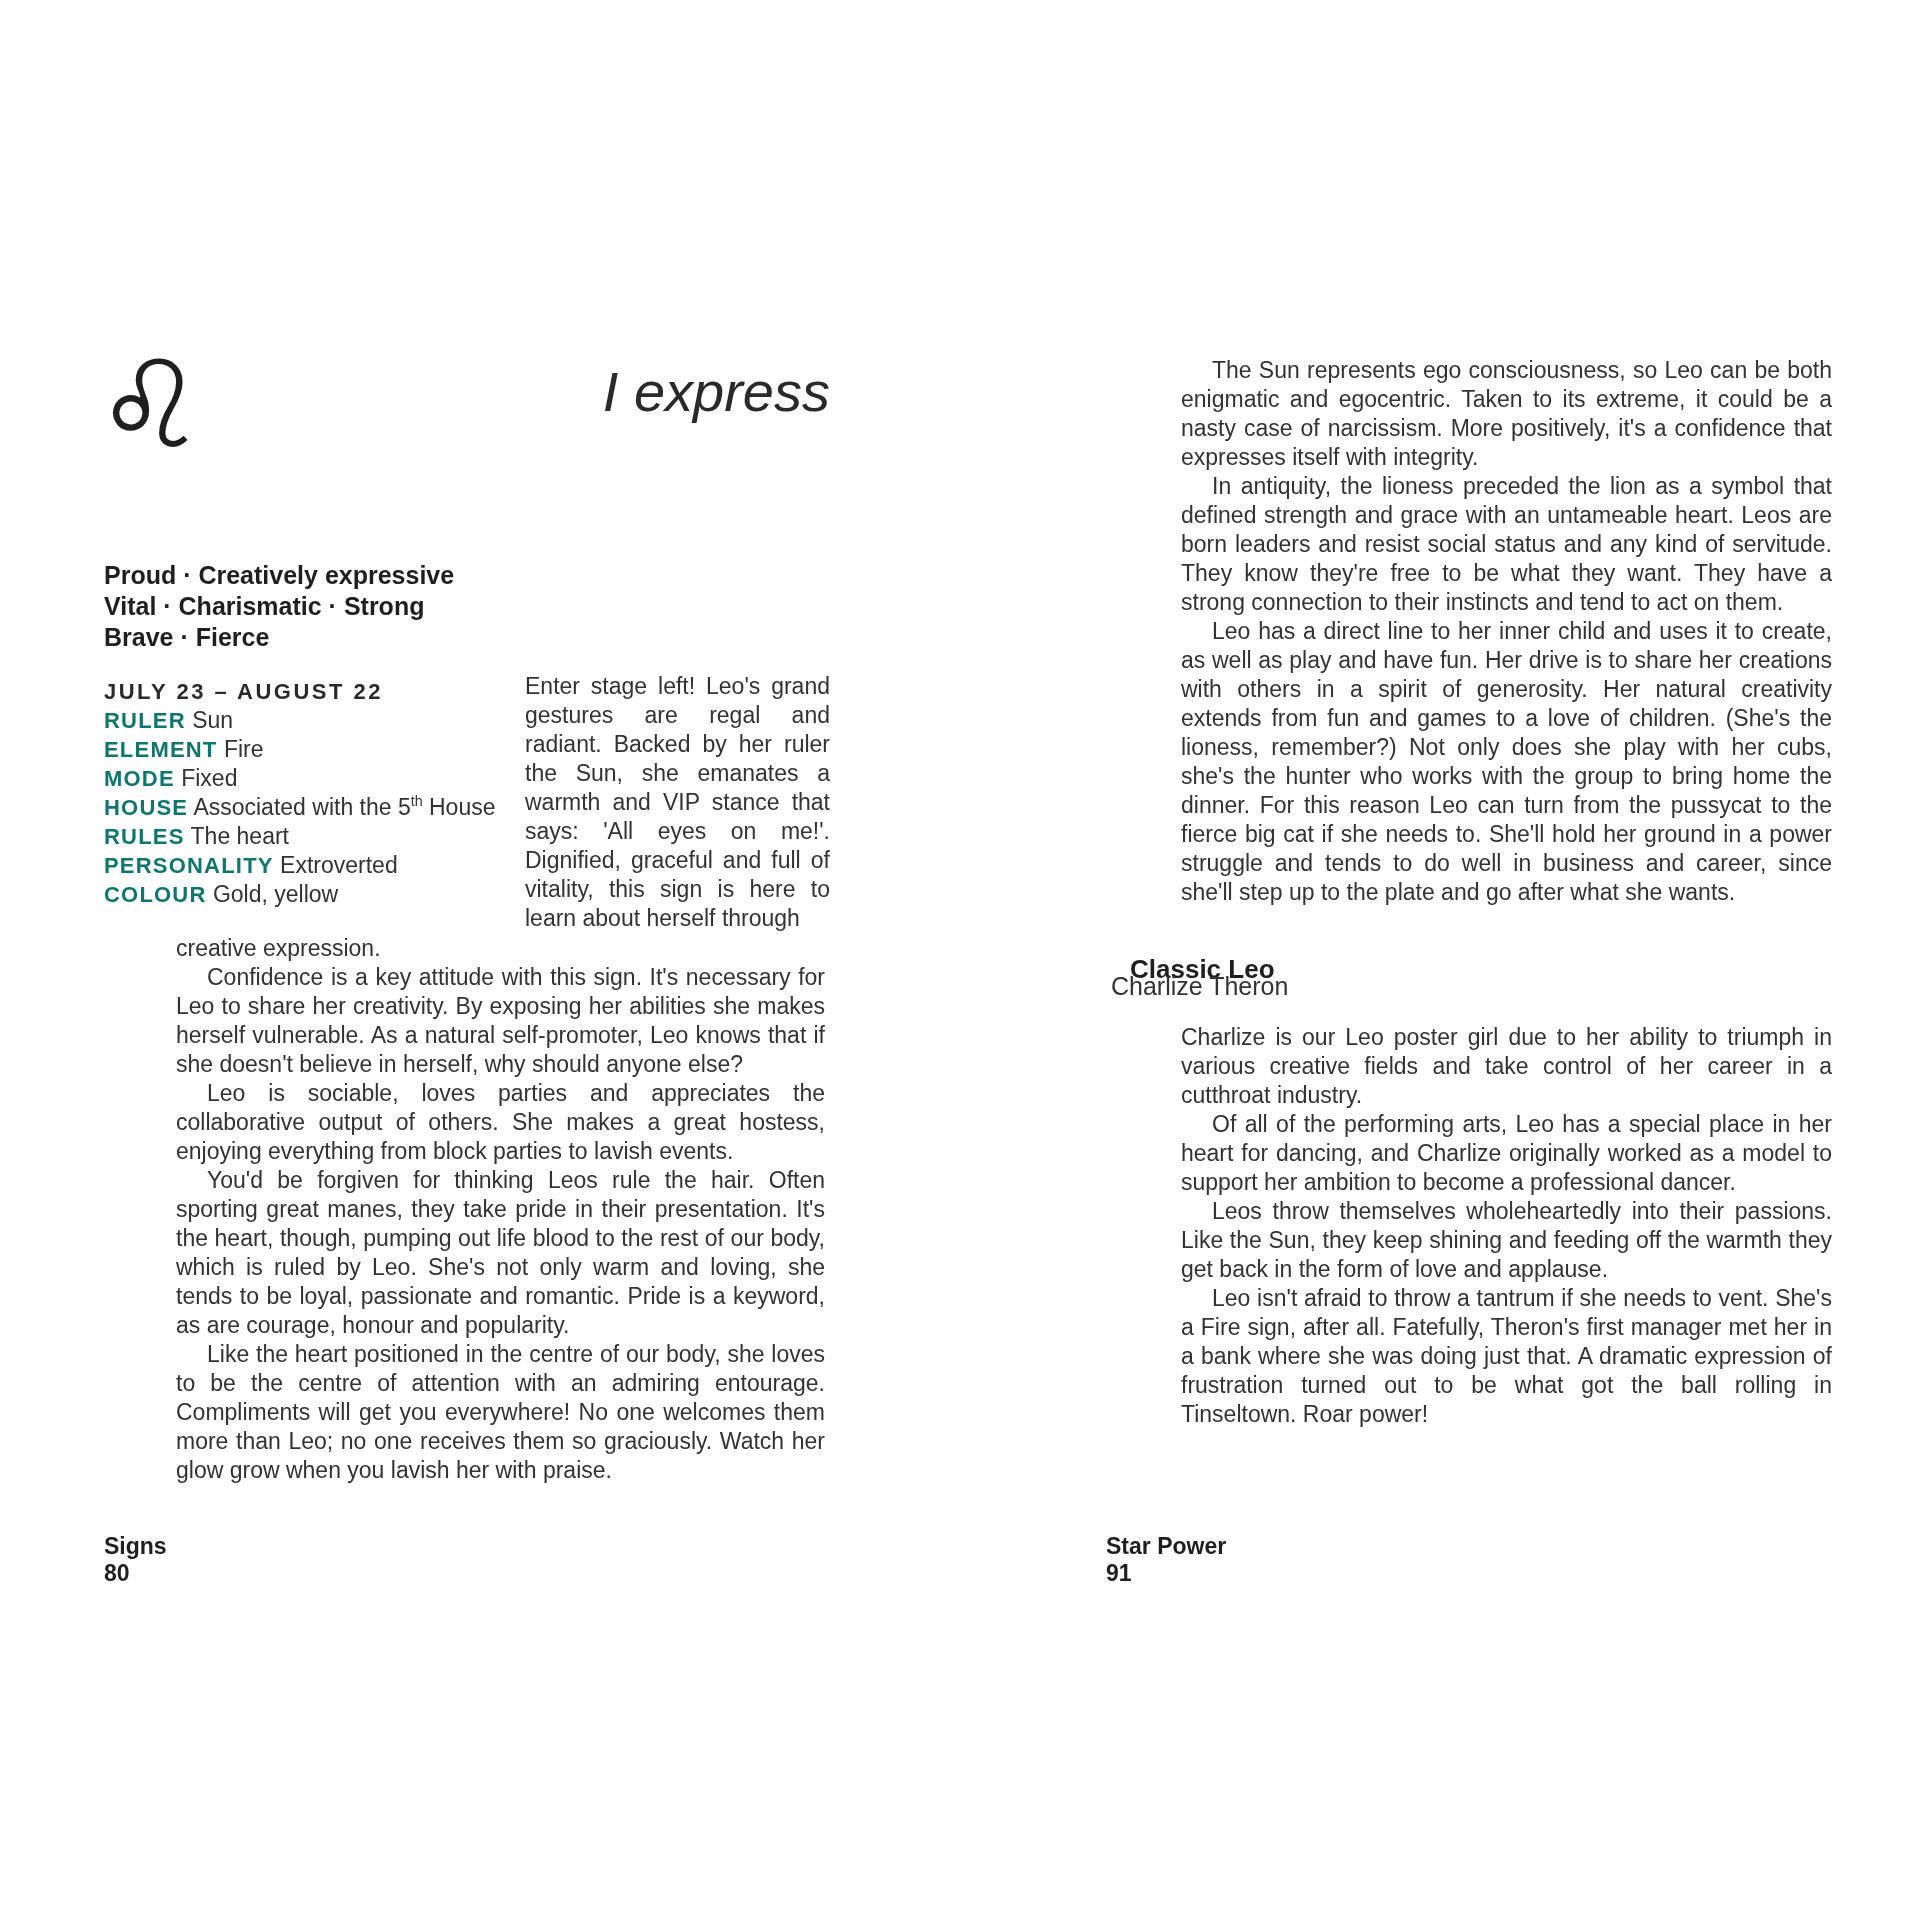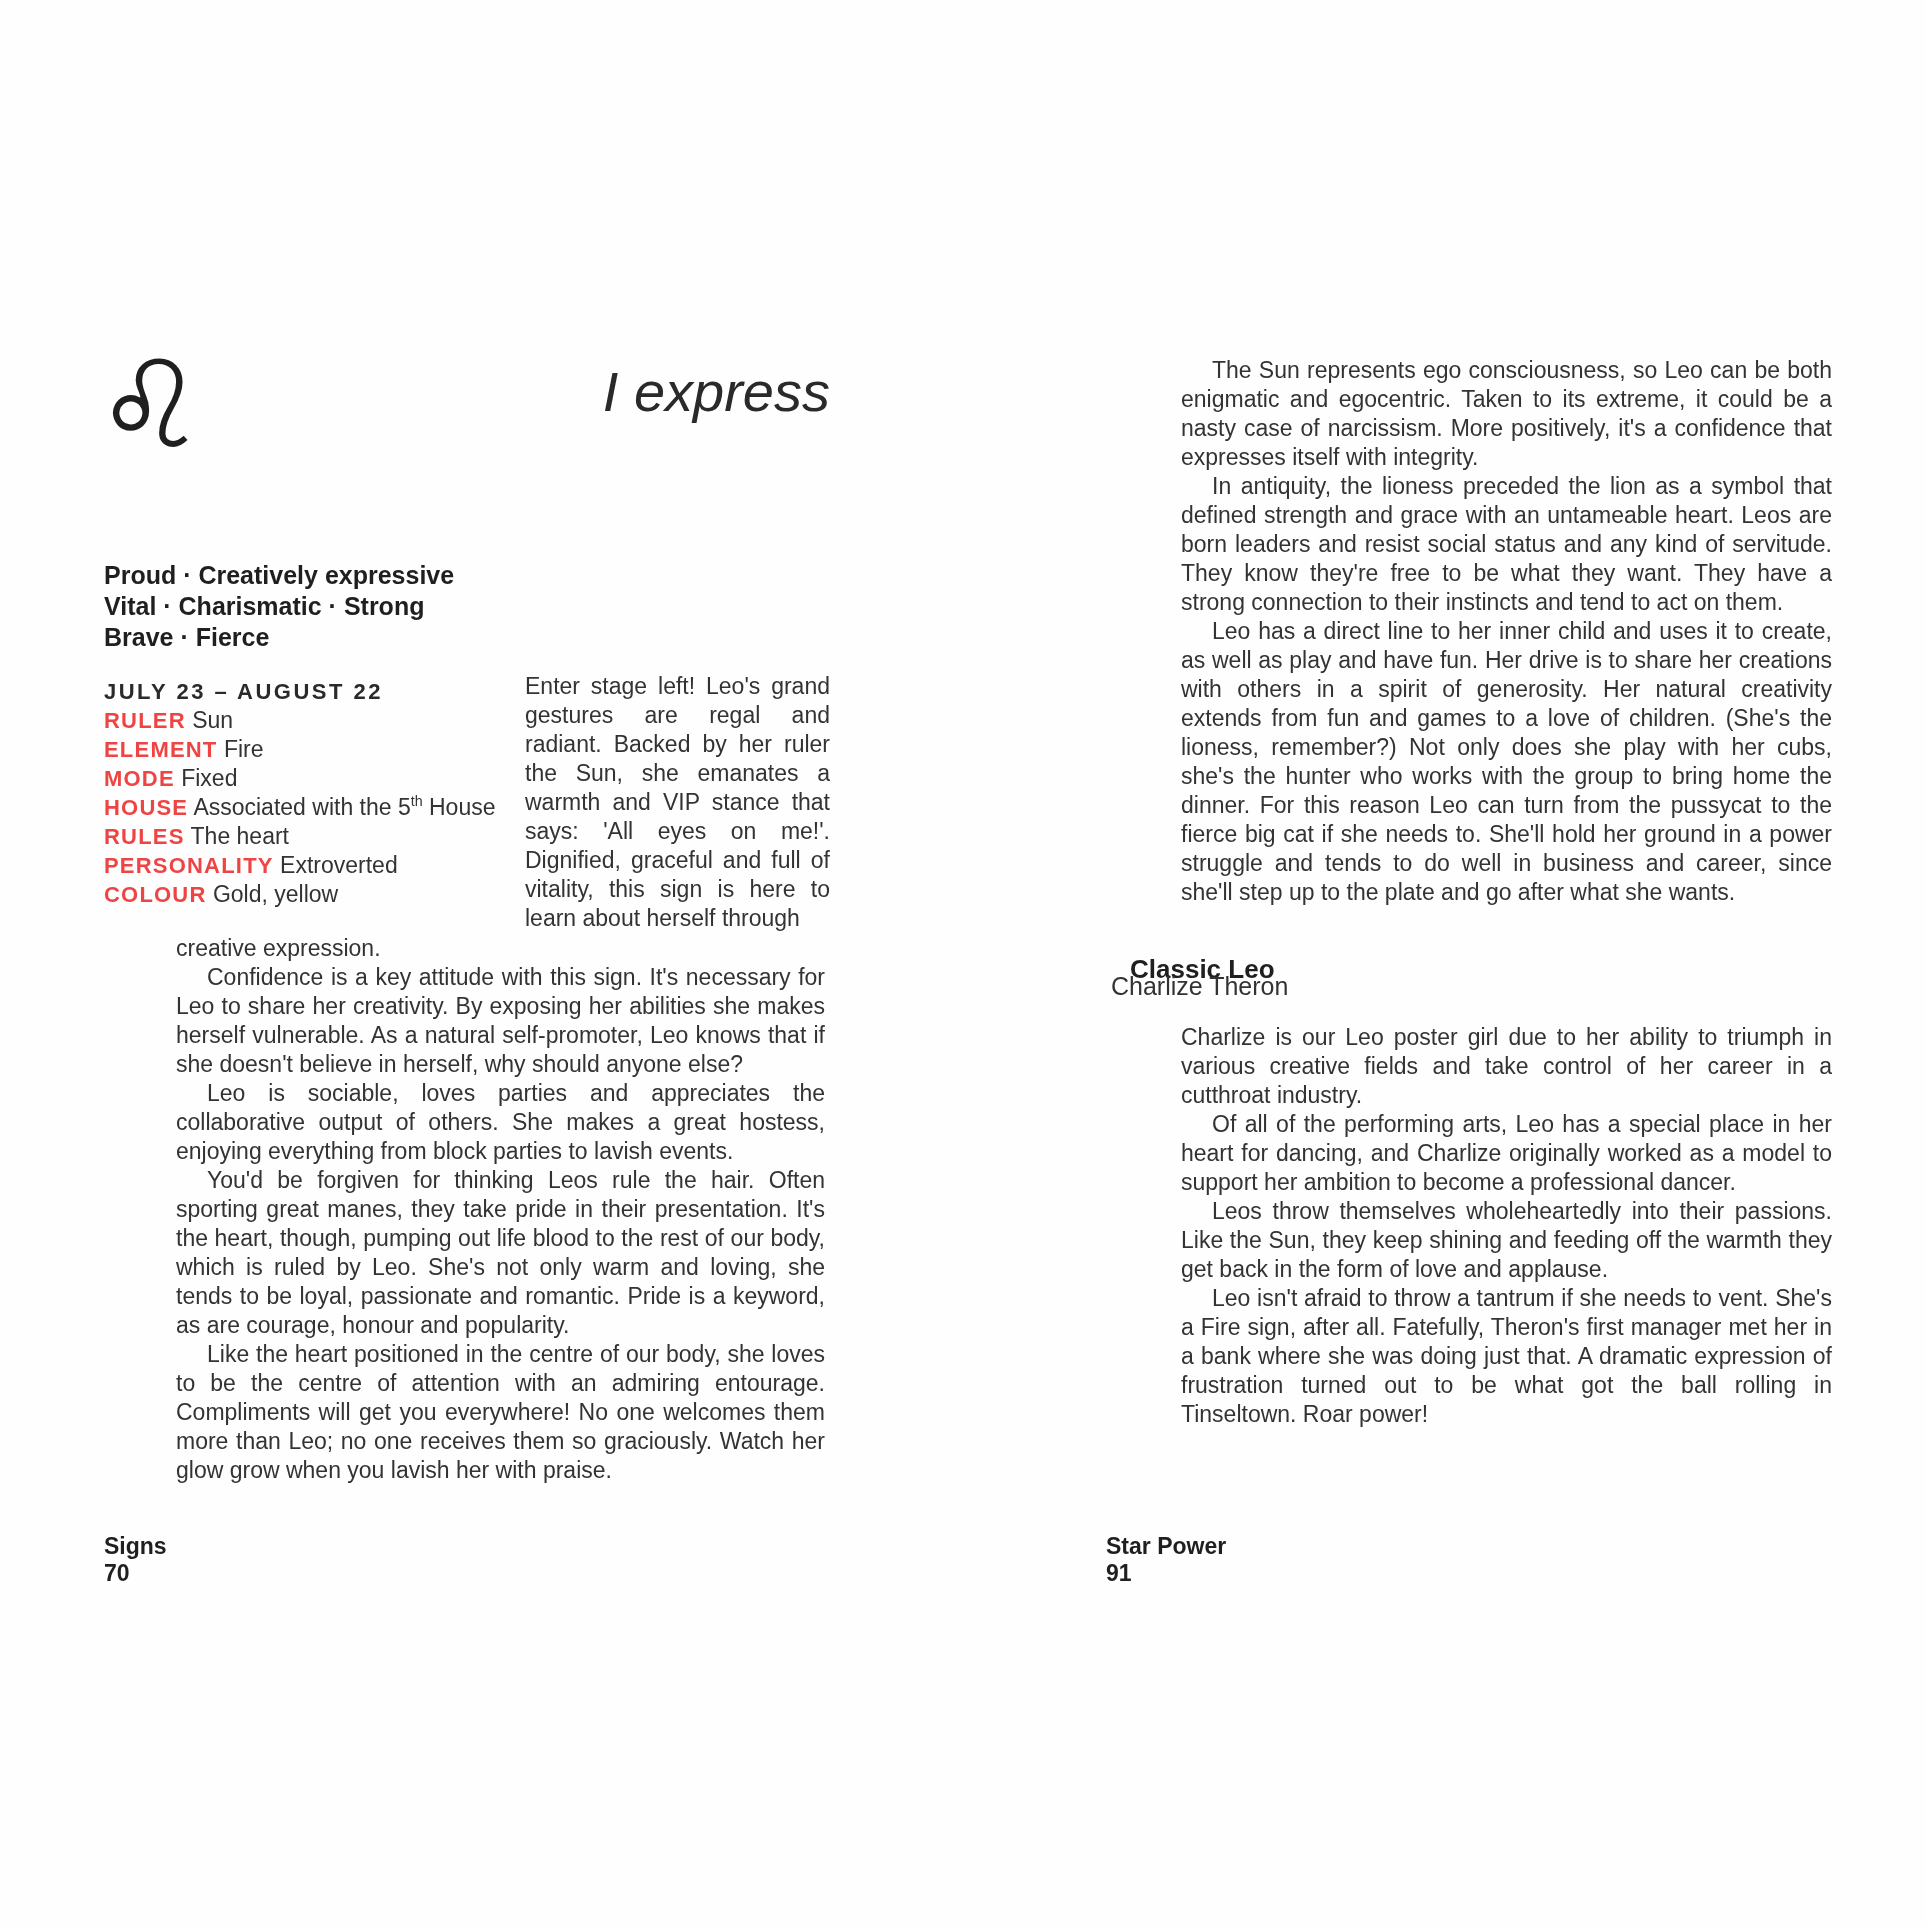--- a/index.html
+++ b/index.html
@@ -24,21 +24,21 @@
   }
   .subtitle{
     font-size:56px;line-height:1;font-style:italic;font-weight:400;color:#2a2a2a;margin-top:2px;
   }
 
   .traits{position:absolute;left:0;top:560px;font-size:25px;font-weight:700;line-height:31px;color:#1f1f1f;}
 
   .details{position:absolute;left:0;top:677px;font-size:23px;line-height:29px;color:#333;}
   .detail-line{white-space:nowrap;}
   .dates{font-weight:600;letter-spacing:2.5px;font-size:22px;color:#2a2a2a;}
-  .dl{font-weight:600;letter-spacing:1.2px;font-size:22px;color:#ef4444;}
+  .dl{font-weight:600;letter-spacing:1.2px;font-size:22px;color:#0f766e;}
   .dv{font-size:23px;color:#333;}
   .dv sup{font-size:0.62em;vertical-align:super;line-height:0;}
 
   .intro-col{
     position:absolute;left:421px;top:672px;width:305px;margin:0;
     font-size:23px;line-height:29px;text-align:justify;color:#333;
   }
 
   .body-block{position:absolute;text-align:justify;font-size:23px;line-height:29px;color:#333;}
   .body-block p{margin:0;text-indent:31px;}
@@ -97,21 +97,21 @@
   <div class="body-block">
     <p class="no-indent">creative expression.</p>
     <p>Confidence is a key attitude with this sign. It's necessary for Leo to share her creativity. By exposing her abilities she makes herself vulnerable. As a natural self-promoter, Leo knows that if she doesn't believe in herself, why should anyone else?</p>
     <p>Leo is sociable, loves parties and appreciates the collaborative output of others. She makes a great hostess, enjoying everything from block parties to lavish events.</p>
     <p>You'd be forgiven for thinking Leos rule the hair. Often sporting great manes, they take pride in their presentation. It's the heart, though, pumping out life blood to the rest of our body, which is ruled by Leo. She's not only warm and loving, she tends to be loyal, passionate and romantic. Pride is a keyword, as are courage, honour and popularity.</p>
     <p>Like the heart positioned in the centre of our body, she loves to be the centre of attention with an admiring entourage. Compliments will get you everywhere! No one welcomes them more than Leo; no one receives them so graciously. Watch her glow grow when you lavish her with praise.</p>
   </div>
 
   <footer class="page-footer">
     <span>Signs</span>
-    <span>70</span>
+    <span>80</span>
   </footer>
 </section>
 
 <section class="page right">
 
   <div class="body-block body-top">
     <p>The Sun represents ego consciousness, so Leo can be both enigmatic and egocentric. Taken to its extreme, it could be a nasty case of narcissism. More positively, it's a confidence that expresses itself with integrity.</p>
     <p>In antiquity, the lioness preceded the lion as a symbol that defined strength and grace with an untameable heart. Leos are born leaders and resist social status and any kind of servitude. They know they're free to be what they want. They have a strong connection to their instincts and tend to act on them.</p>
     <p>Leo has a direct line to her inner child and uses it to create, as well as play and have fun. Her drive is to share her creations with others in a spirit of generosity. Her natural creativity extends from fun and games to a love of children. (She's the lioness, remember?) Not only does she play with her cubs, she's the hunter who works with the group to bring home the dinner. For this reason Leo can turn from the pussycat to the fierce big cat if she needs to. She'll hold her ground in a power struggle and tends to do well in business and career, since she'll step up to the plate and go after what she wants.</p>
   </div>

